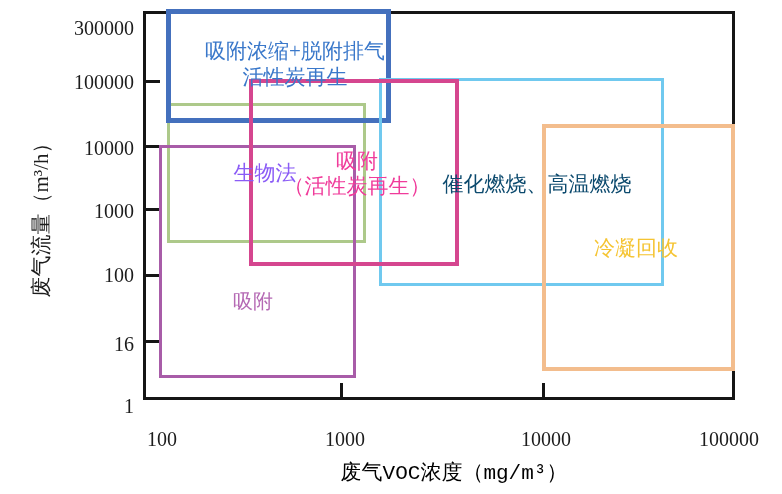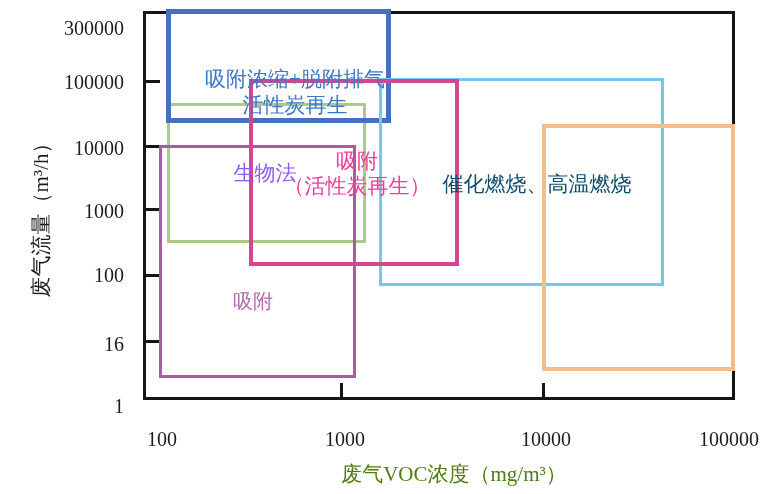--- a/index.html
+++ b/index.html
@@ -5,45 +5,45 @@
   html,body{margin:0;padding:0;background:#fff;}
   #canvas{
     position:relative;width:782px;height:494px;background:#ffffff;overflow:hidden;
     font-family:"Liberation Serif","DejaVu Serif",serif;color:#111;
   }
   
   #plot-border{position:absolute;left:143px;top:11px;width:592px;height:389px;
     border:3px solid #151515;box-sizing:border-box;z-index:1;}
   .ytick{position:absolute;left:146px;width:14px;height:3px;background:#151515;z-index:1;}
   .xtick{position:absolute;top:383px;width:3px;height:14px;background:#151515;z-index:1;}
-  .ylab{position:absolute;left:24px;width:100px;height:22px;line-height:22px;
+  .ylab{position:absolute;left:34px;width:100px;height:22px;line-height:22px;
     text-align:right;font-size:20px;color:#1c1c1c;}
   .xlab{position:absolute;top:428px;width:120px;height:22px;line-height:22px;
     text-align:center;font-size:20px;color:#1c1c1c;}
   #y-title{position:absolute;left:-69px;top:200px;width:220px;height:30px;line-height:30px;
     text-align:center;font-size:21px;color:#1c1c1c;transform:rotate(-90deg);}
   #x-title{position:absolute;left:304px;top:461px;width:300px;height:26px;line-height:26px;
-    text-align:center;font-size:21px;color:#4d7c0f;}
+    text-align:center;font-size:21px;color:#000000;font-family:Liberation Mono, monospace;}
   
   .region{position:absolute;box-sizing:border-box;background:transparent;}
   #region-adsorption-concentration{left:166px;top:9px;width:225px;height:114px;
     border:5px solid #4470BD;z-index:3;}
   #region-biological{left:167px;top:103px;width:199px;height:140px;
     border:3px solid #ADC98A;z-index:2;}
   #region-adsorption-nonregen{left:159px;top:145px;width:197px;height:233px;
     border:3px solid #A85CA8;z-index:6;}
   #region-adsorption-regen{left:249px;top:79px;width:210px;height:187px;
     border:4px solid #D5468F;z-index:7;}
   #region-combustion{left:379px;top:78px;width:285px;height:208px;
     border:3px solid #70C9EF;z-index:4;}
   #region-condensation{left:542px;top:124px;width:193px;height:247px;
     border:4px solid #F3BD8D;z-index:5;}
   
   .rlabel{position:absolute;text-align:center;z-index:9;font-size:21px;}
-  #label-adsorption-concentration{left:180px;top:38px;width:230px;line-height:26px;color:#3A78CA;margin-top:28px;}
+  #label-adsorption-concentration{left:180px;top:38px;width:230px;line-height:26px;color:#3A78CA;}
   #label-biological{left:195px;top:162px;width:140px;line-height:23px;color:#8b5cf6;}
   #label-adsorption-regen{left:247px;top:149px;width:220px;line-height:25px;color:#F03C9B;}
   #label-combustion{left:412px;top:173px;width:250px;line-height:23px;color:#0c4a6e;}
   #label-condensation{left:536px;top:237px;width:200px;line-height:23px;color:#F5C432;}
   #label-adsorption-nonregen{left:153px;top:288px;width:200px;line-height:26px;font-size:20px;color:#B56AB4;}
 </style>
 </head>
 <body>
 
 <div id="canvas">
@@ -85,17 +85,18 @@
   <div class="rlabel" id="label-adsorption-concentration">
     <div>吸附浓缩+脱附排气</div>
     <div>活性炭再生</div>
   </div>
   <div class="rlabel" id="label-biological">生物法</div>
   <div class="rlabel" id="label-adsorption-regen">
     <div>吸附</div>
     <div>（活性炭再生）</div>
   </div>
   <div class="rlabel" id="label-combustion">催化燃烧、高温燃烧</div>
+  <div class="rlabel" id="label-condensation">冷凝回收</div>
   <div class="rlabel" id="label-adsorption-nonregen">
     <div>吸附</div>
   </div>
 
 </div>
 
 </body></html>

